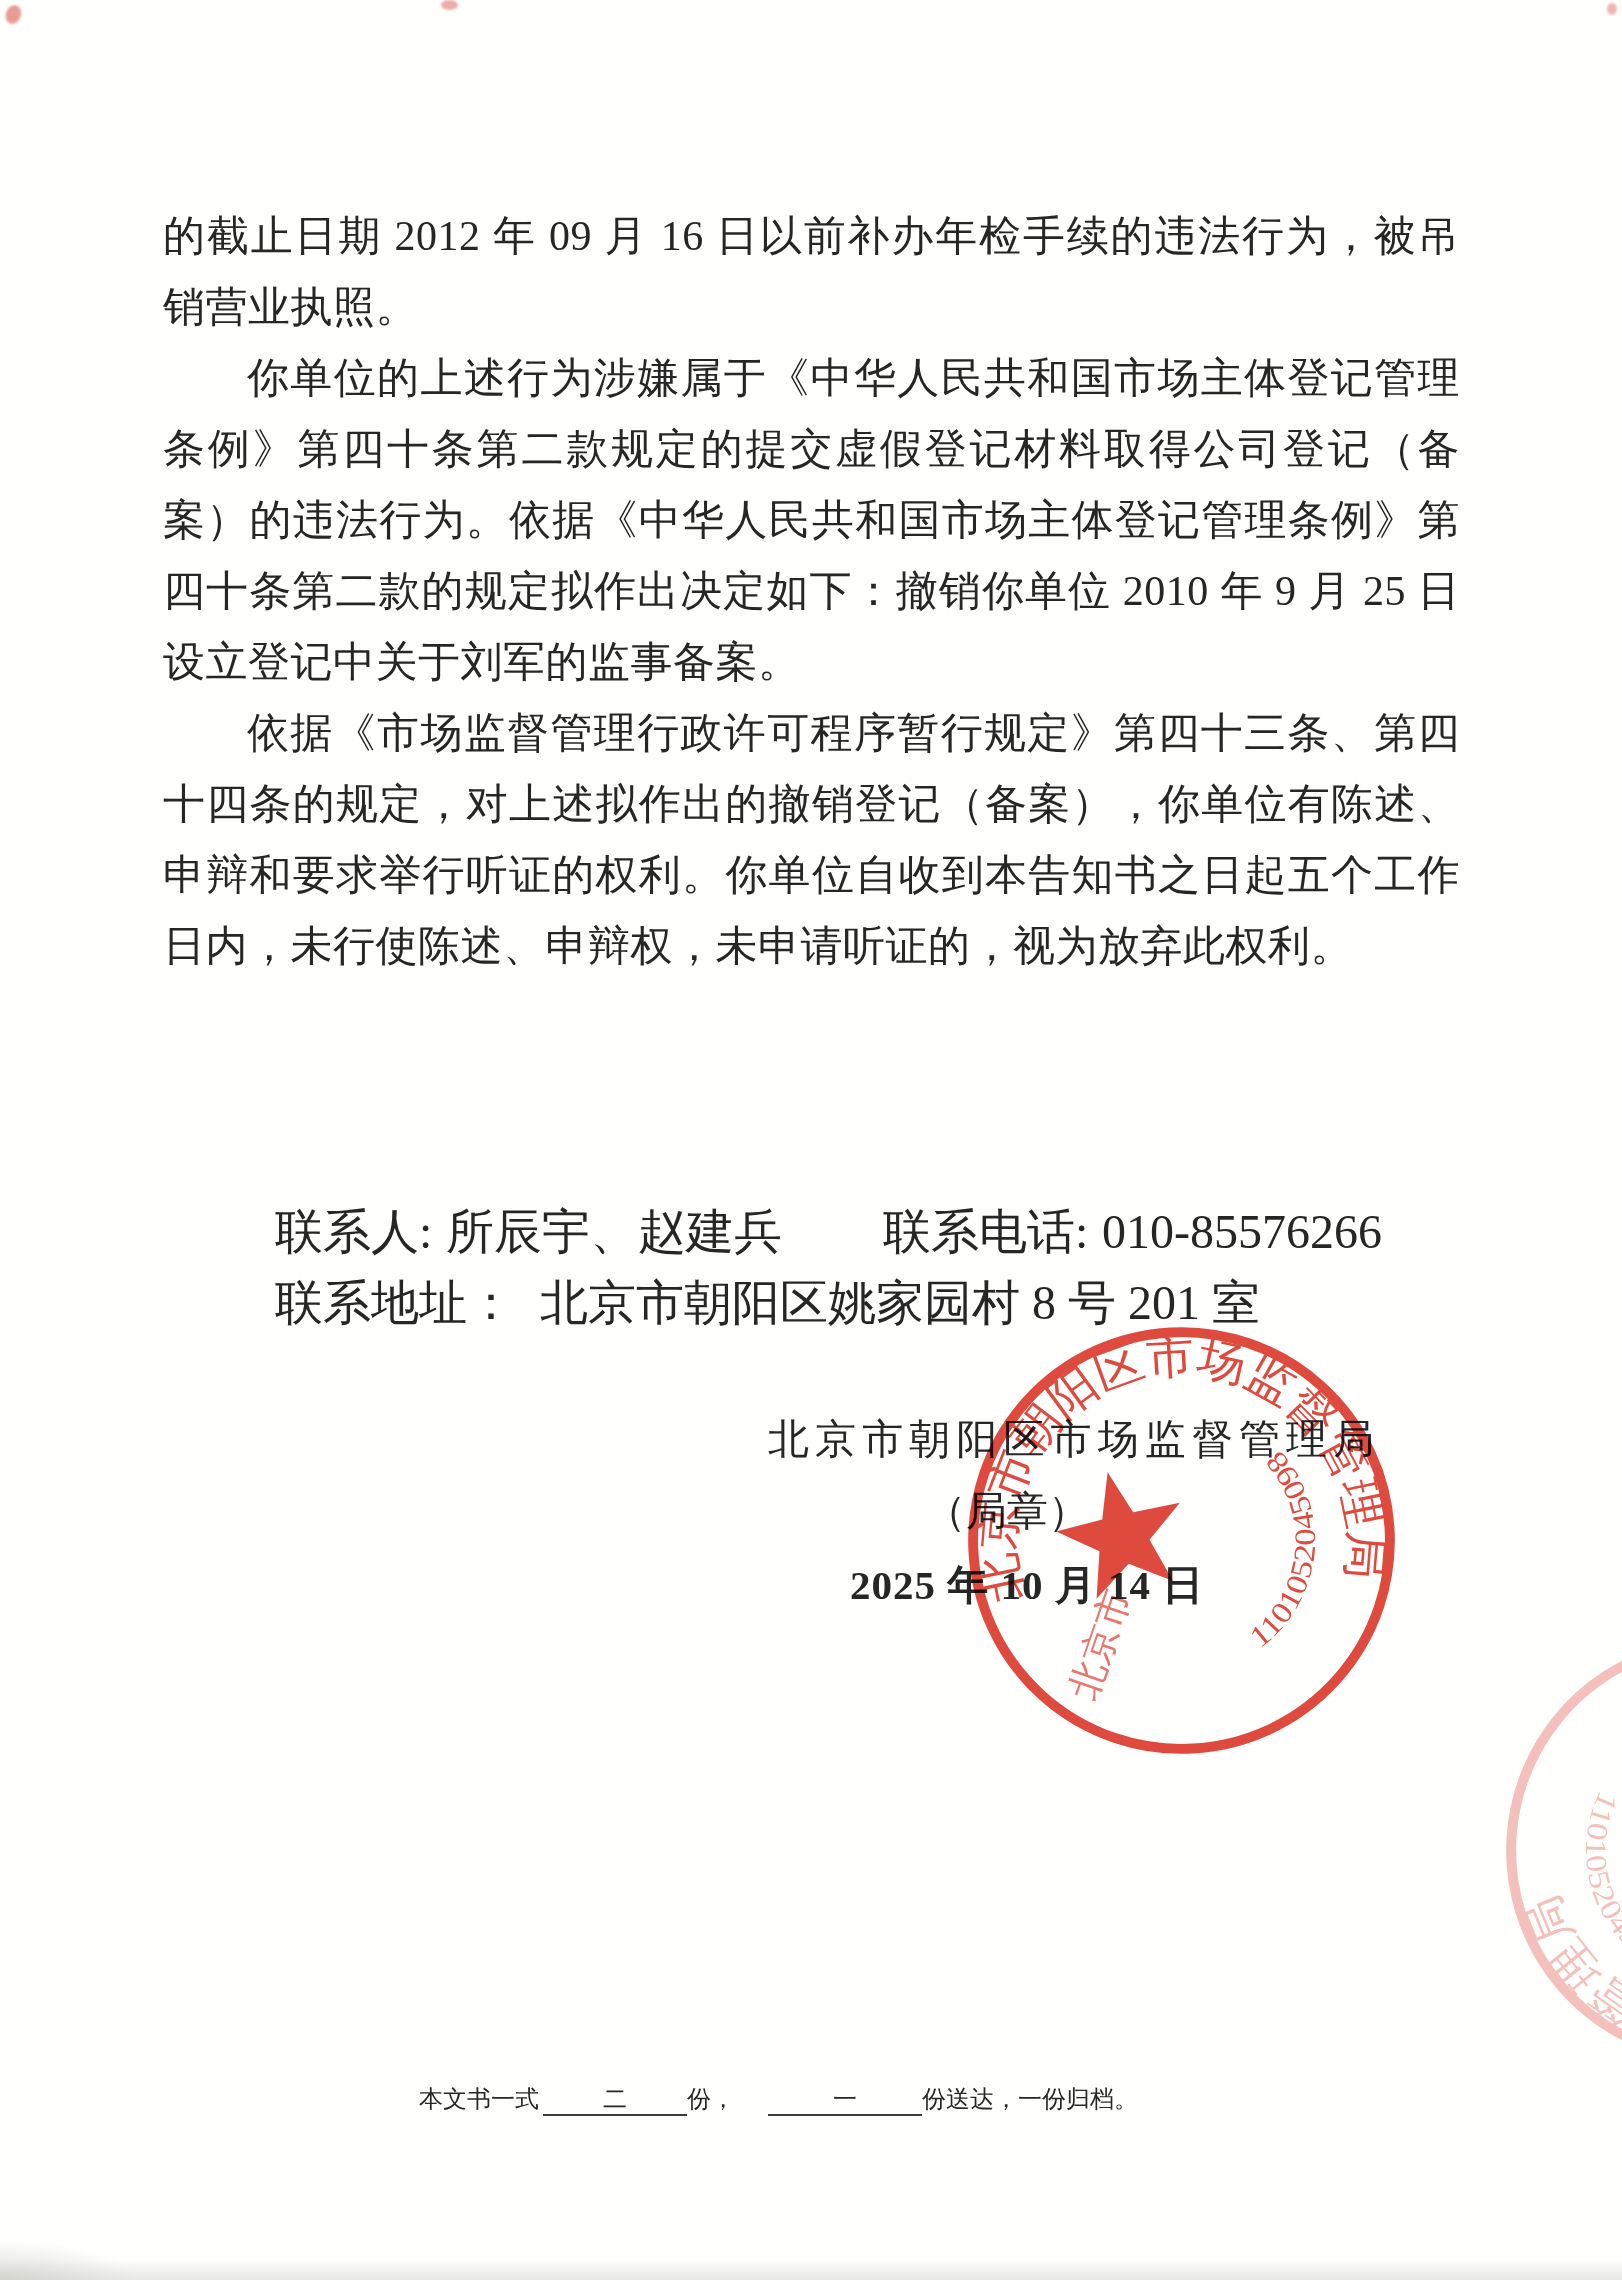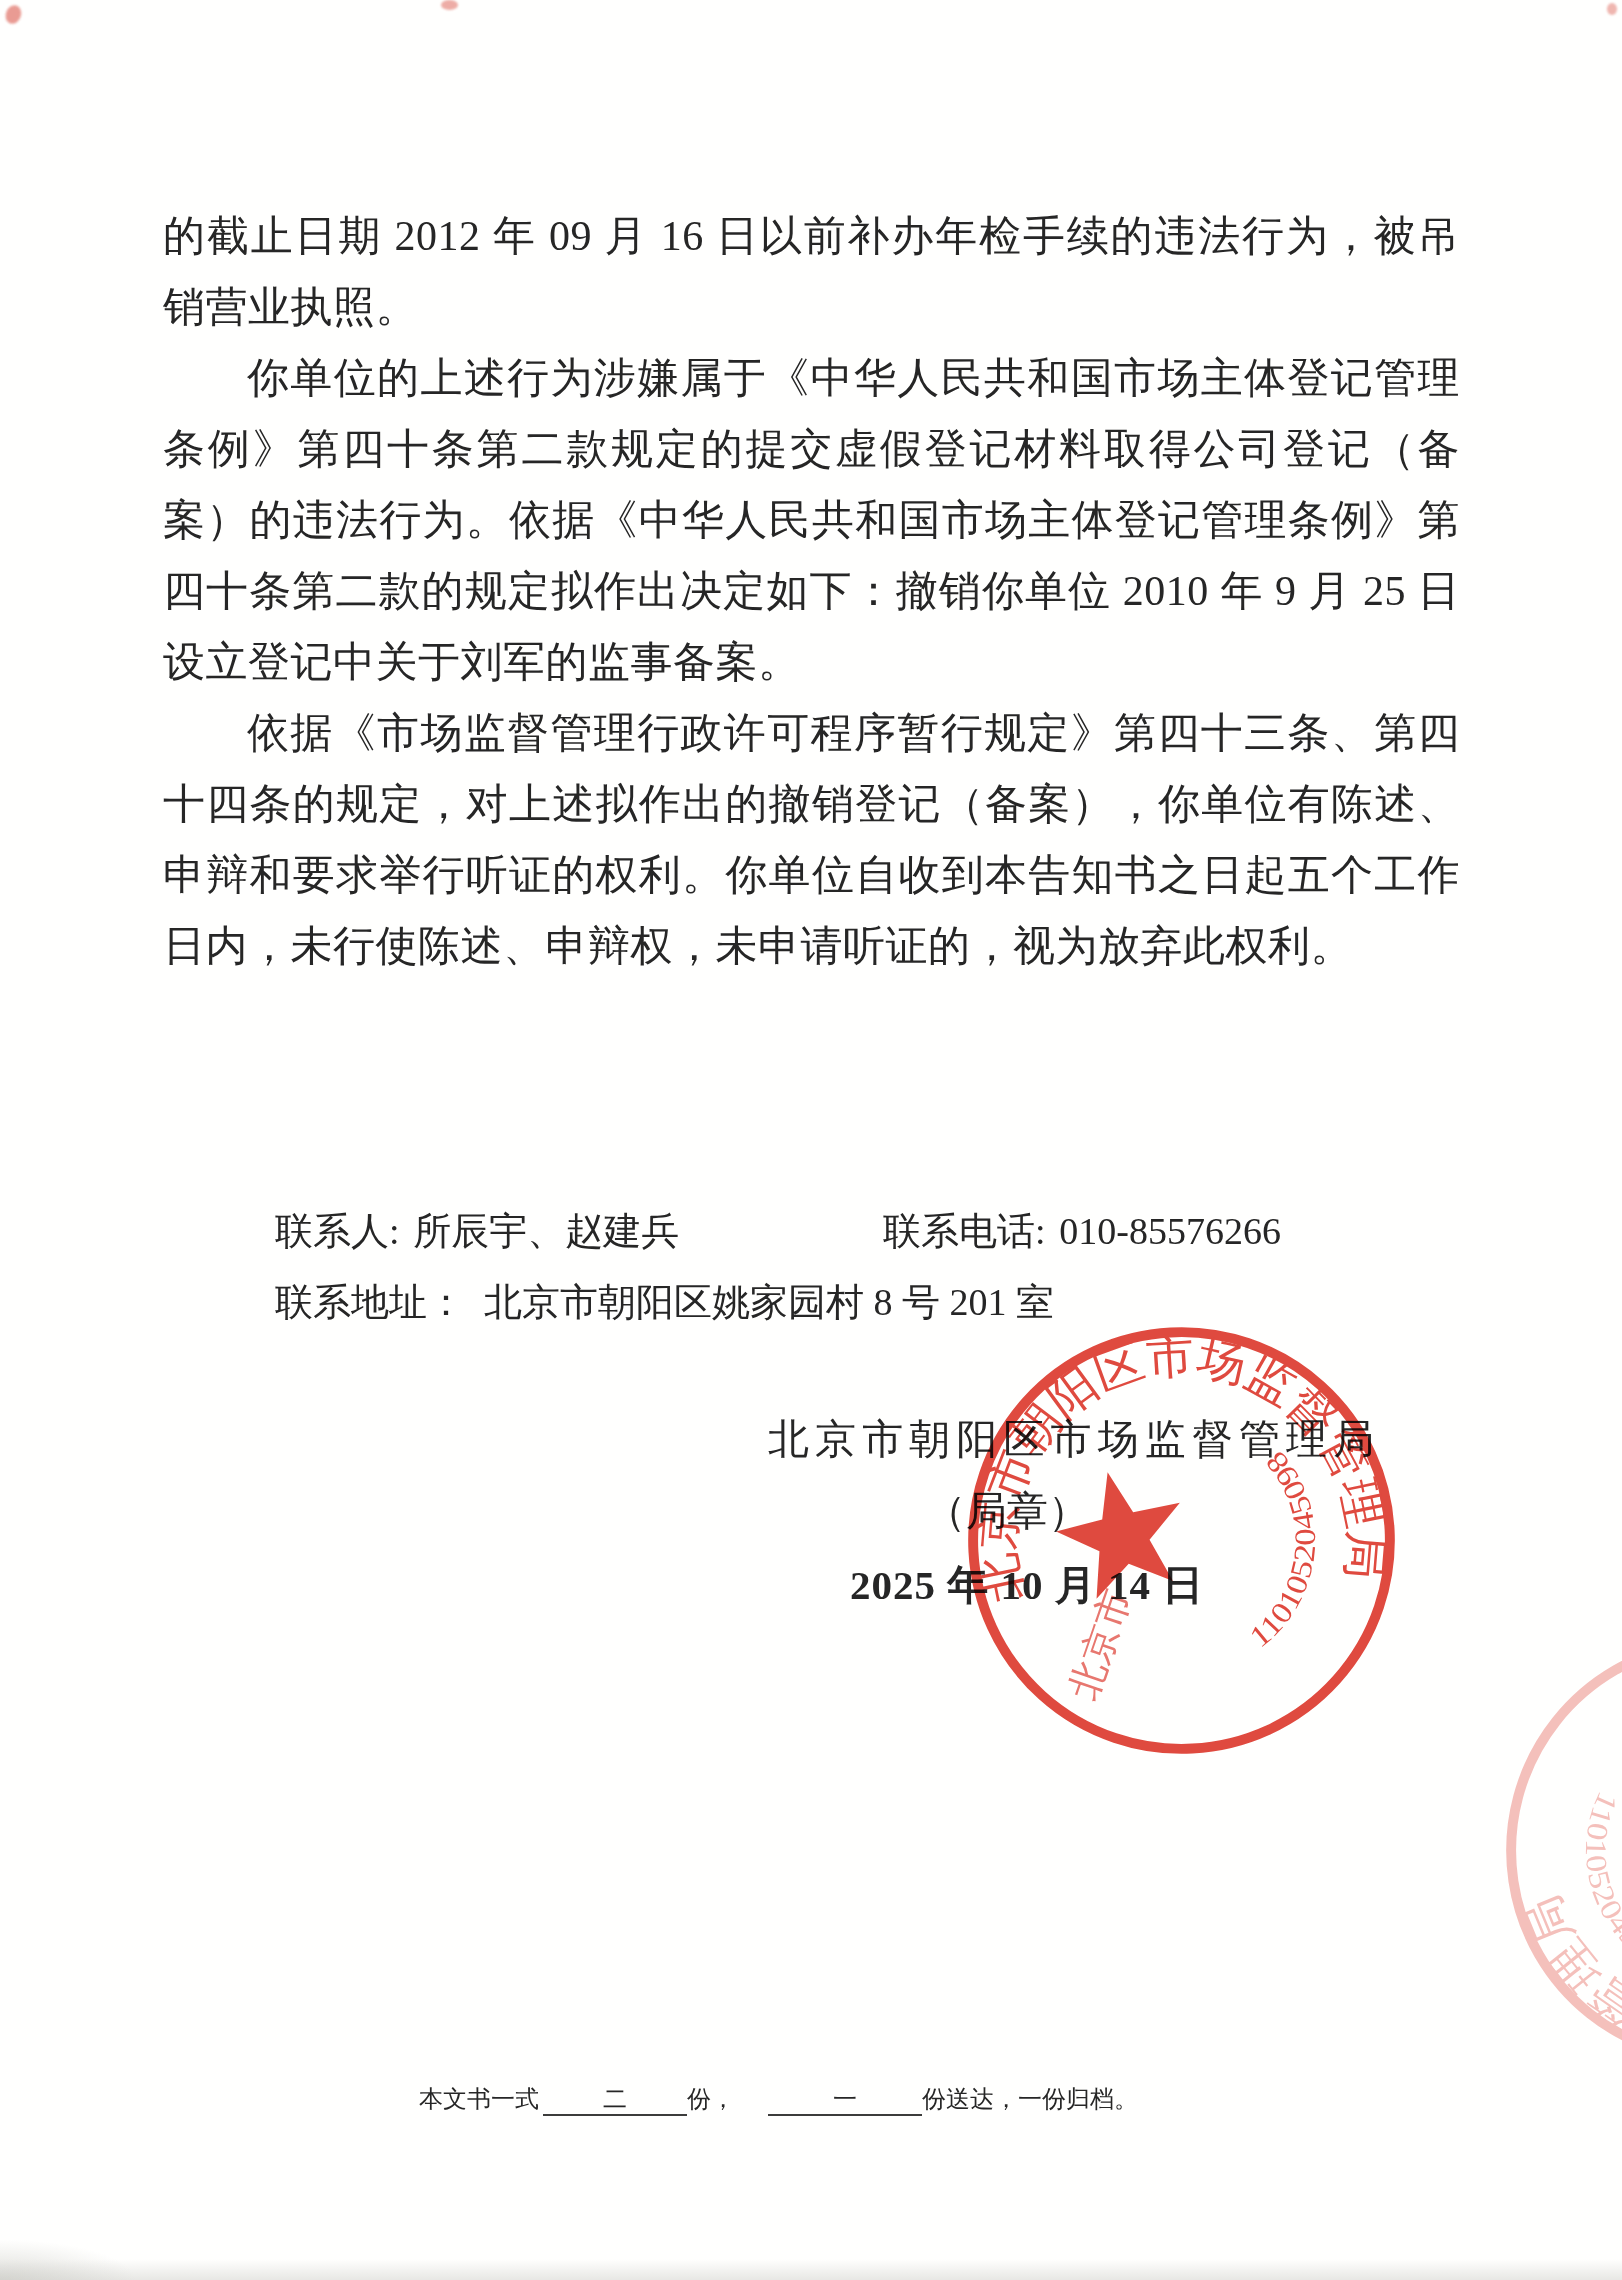--- a/index.html
+++ b/index.html
@@ -17,27 +17,27 @@
     left:163px;top:201px;width:1297px;
     font-size:42px;line-height:71px;
     letter-spacing:0.5px;
     text-align:justify;
   }
   .bodytext p{margin:0;}
   .bodytext p.indent{text-indent:2em;}
   
   .contact{
     position:absolute;left:275px;top:1196px;width:1190px;
-    font-size:38px;line-height:71px;
+    font-size:48px;line-height:71px;
   }
   .contact .line{position:relative;white-space:nowrap;}
   .contact .name{margin-left:13.7px;}
   .contact .phoneblock{position:absolute;left:608px;top:0;}
   .contact .phone{margin-left:13.7px;}
-  .contact .address{margin-left:19px;}
+  .contact .address{margin-left:25px;}
   
   .sig-authority{
     position:absolute;left:768px;top:1412px;
     font-size:41px;letter-spacing:6.1px;white-space:nowrap;
   }
   .sig-sealnote{
     position:absolute;left:925px;top:1484px;
     font-size:41px;white-space:nowrap;
   }
   .sig-date{

